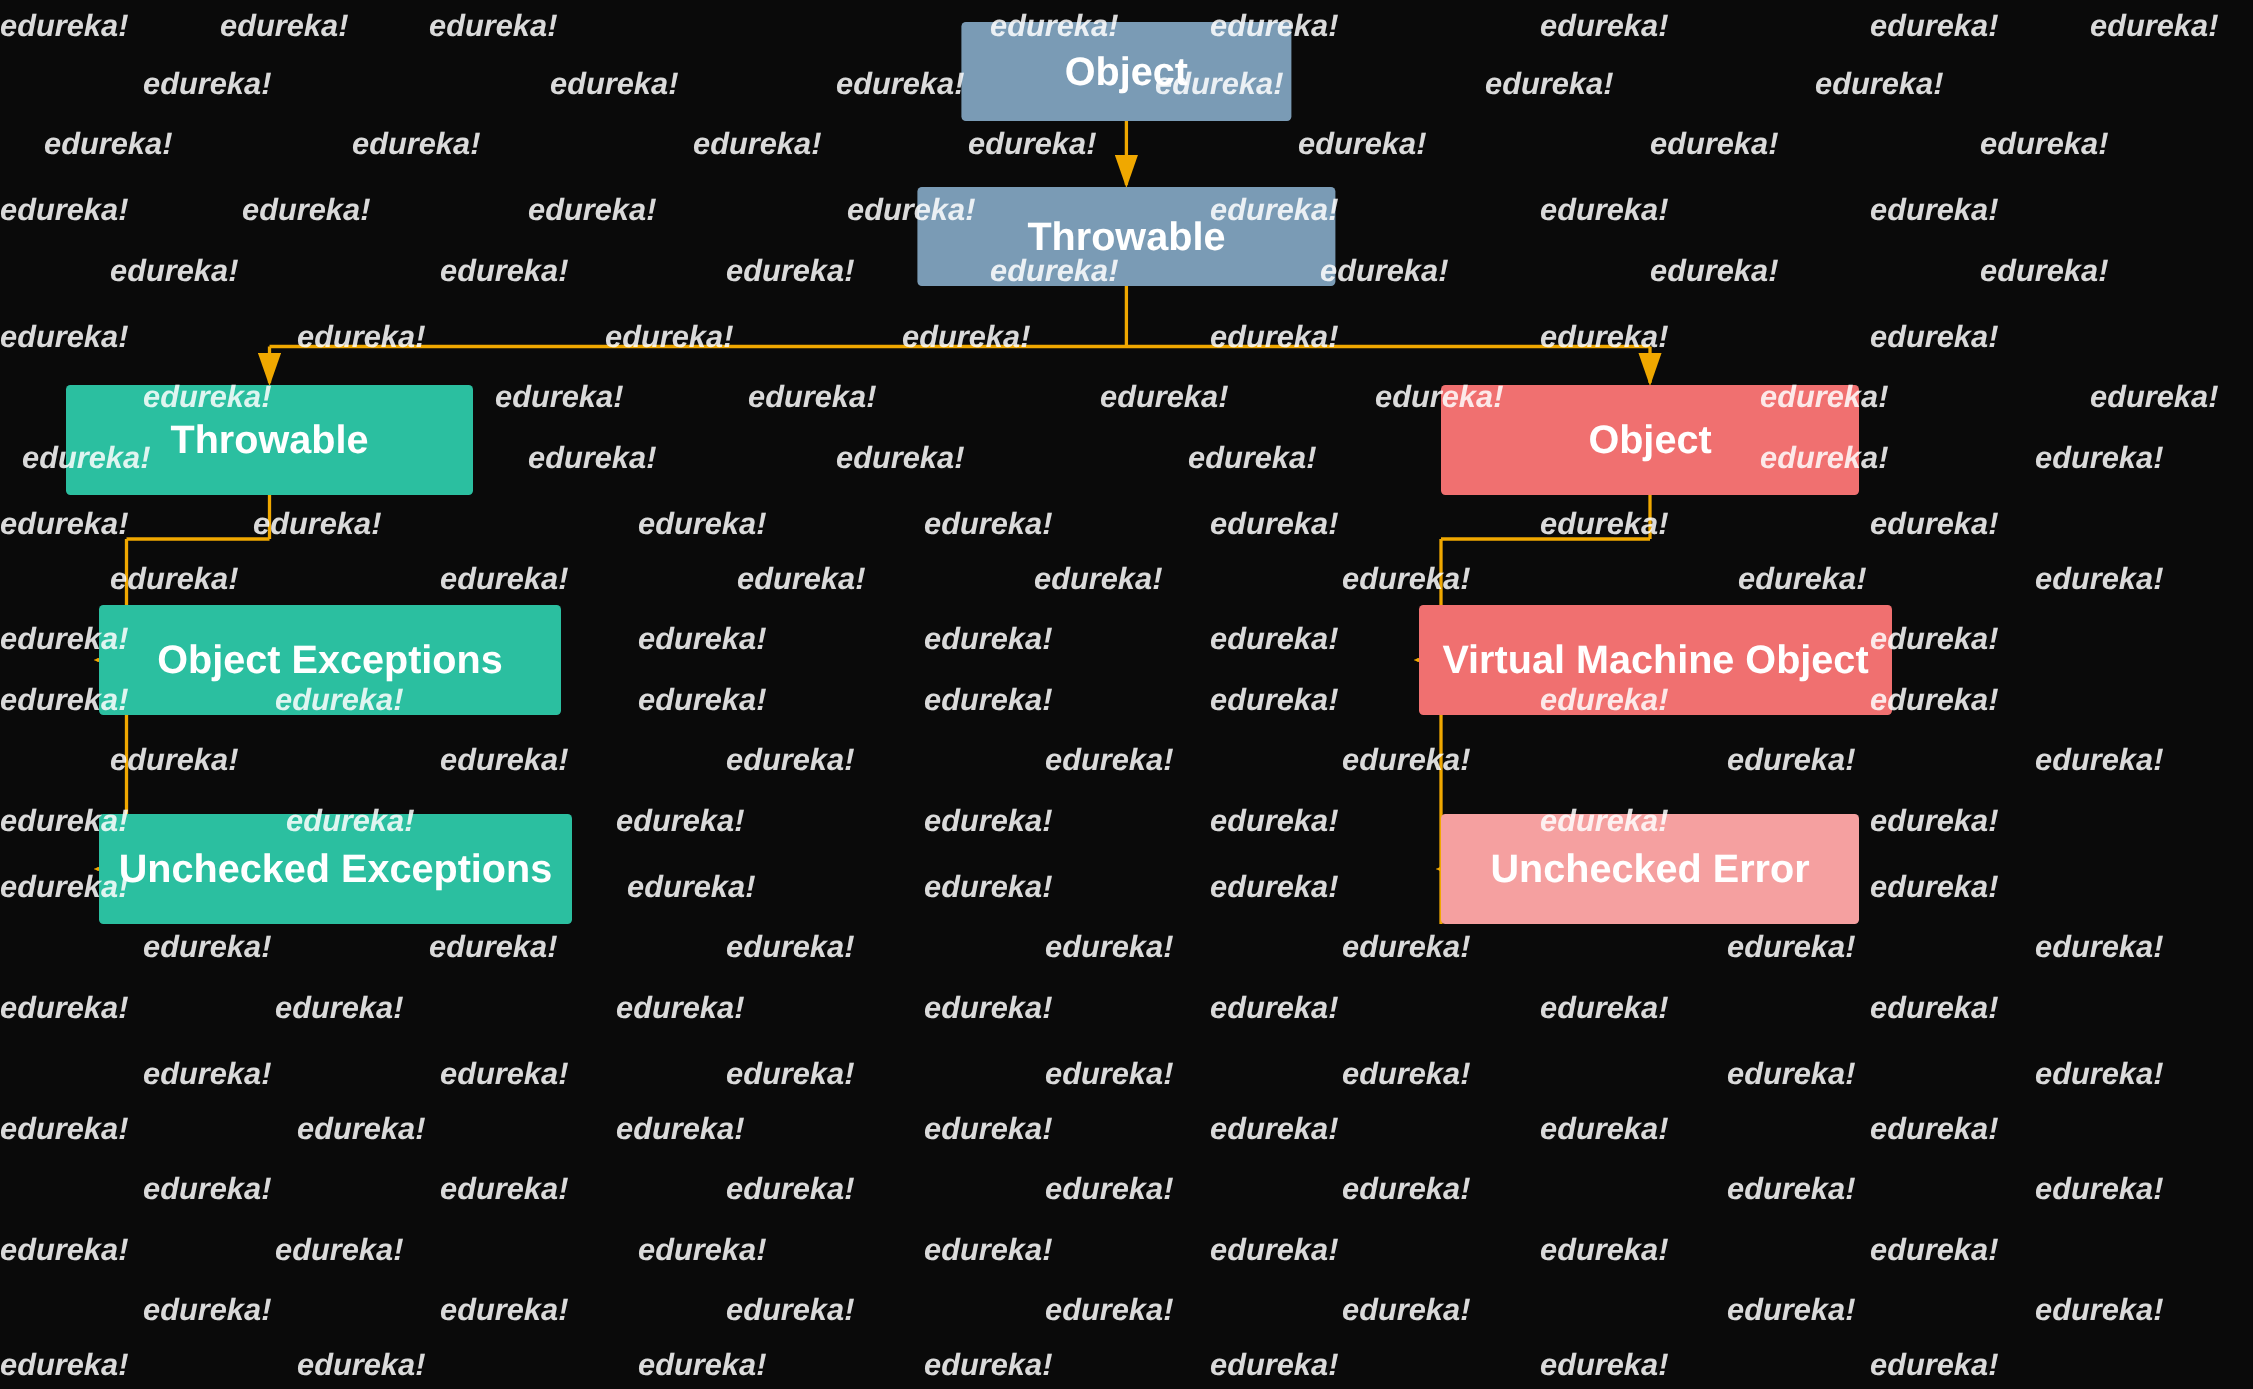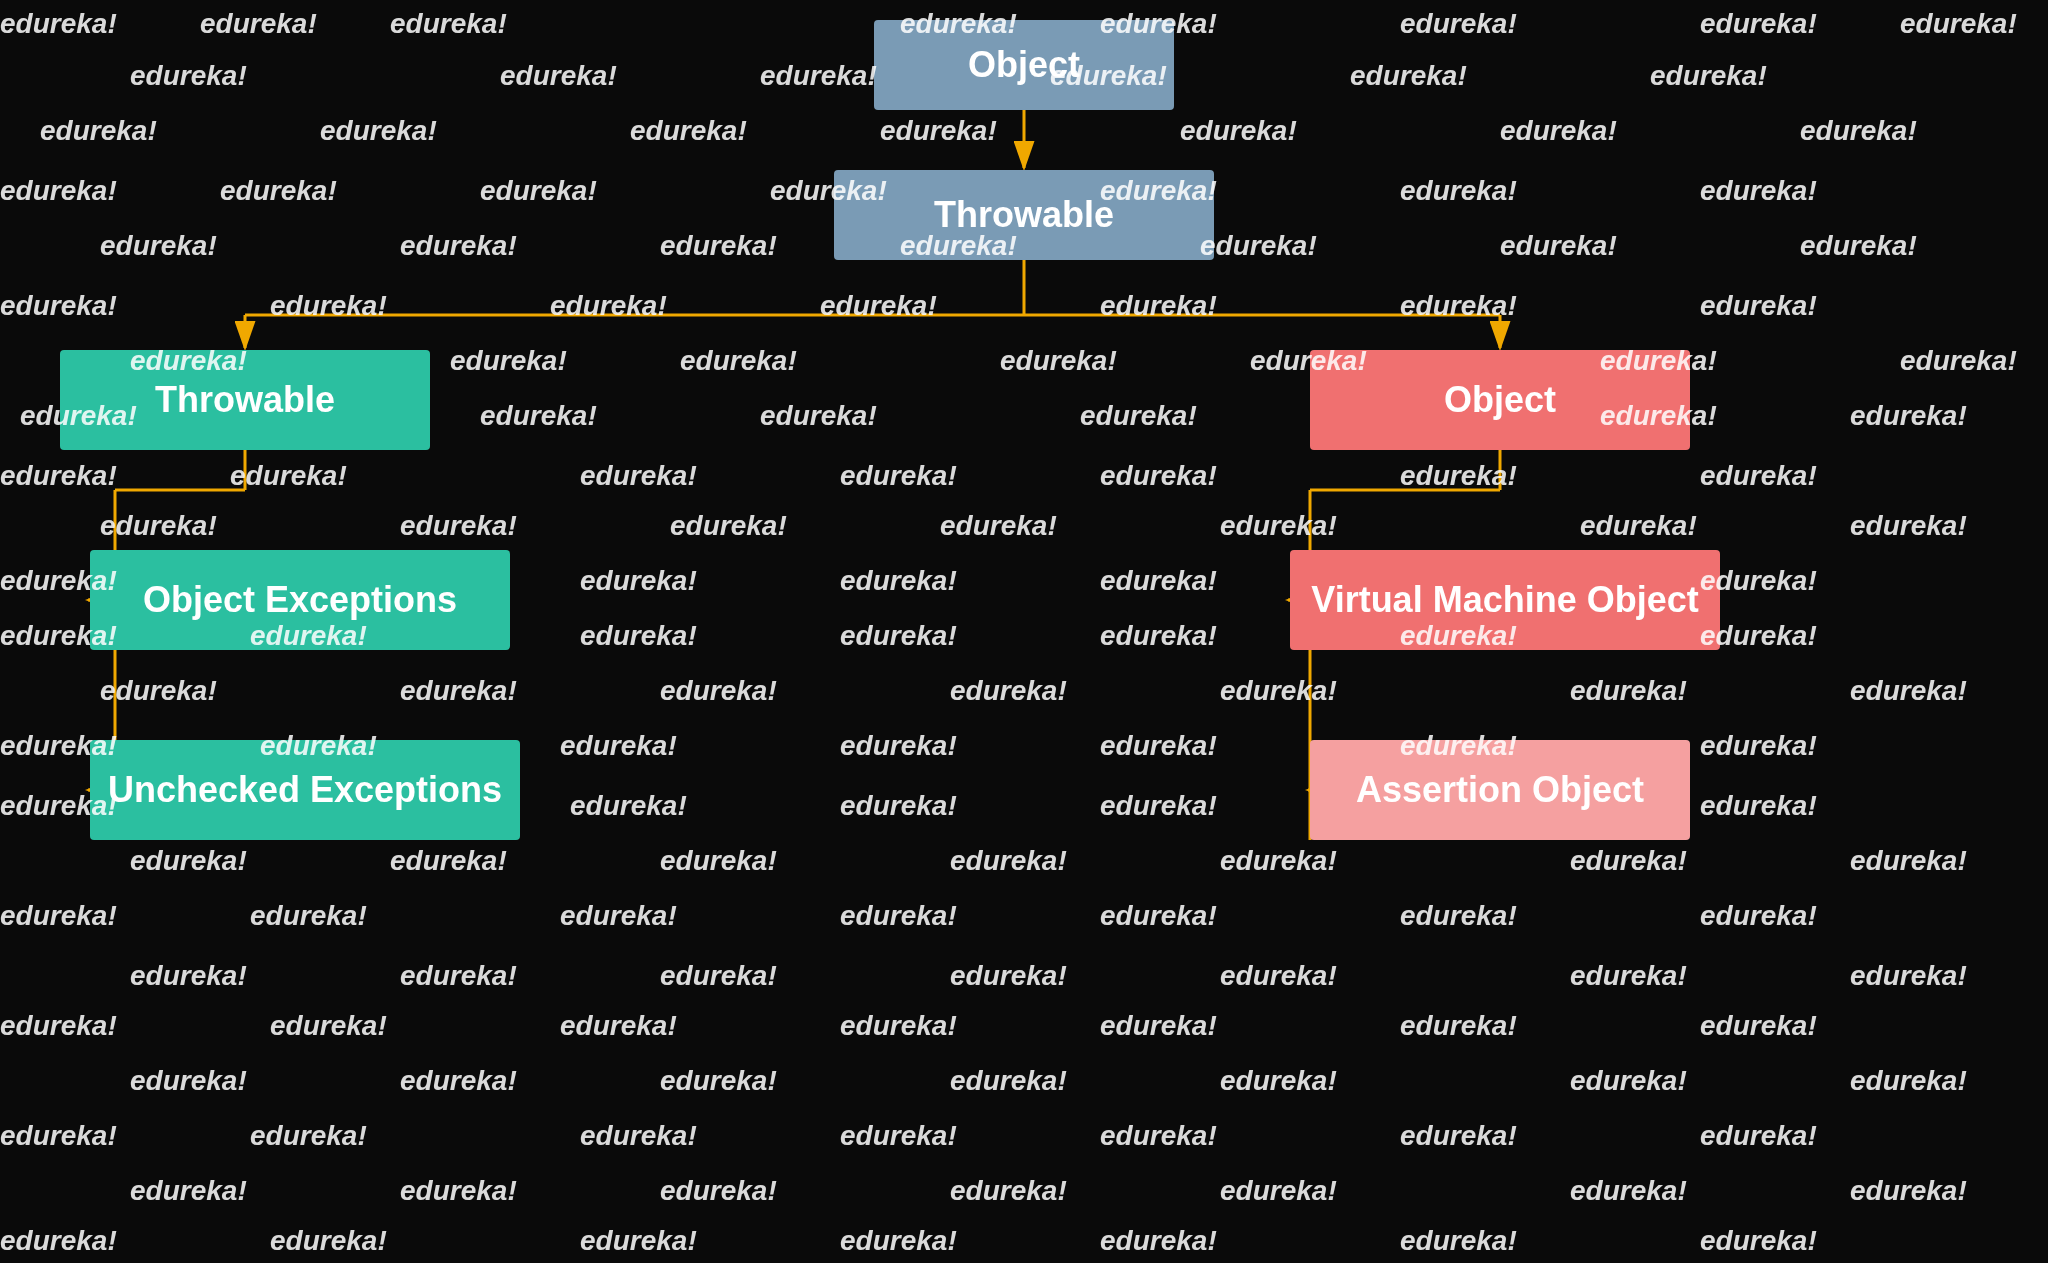--- a/index.html
+++ b/index.html
@@ -178,21 +178,21 @@
 
   <div class="node node-unchecked">
     <span>Unchecked Exceptions</span>
   </div>
 
   <div class="node node-vme">
     <span>Virtual Machine Object</span>
   </div>
 
   <div class="node node-assertion">
-    <span>Assertion Object</span>
+    <span>Unchecked Error</span>
   </div>
 
 <span class="watermark" style="top: 8px; left: 0px;">edureka!</span>
     <span class="watermark" style="top: 8px; left: 200px;">edureka!</span>
     <span class="watermark" style="top: 8px; left: 390px;">edureka!</span>
     <span class="watermark" style="top: 8px; left: 900px;">edureka!</span>
     <span class="watermark" style="top: 8px; left: 1100px;">edureka!</span>
     <span class="watermark" style="top: 8px; left: 1400px;">edureka!</span>
     <span class="watermark" style="top: 8px; left: 1700px;">edureka!</span>
     <span class="watermark" style="top: 8px; left: 1900px;">edureka!</span>

